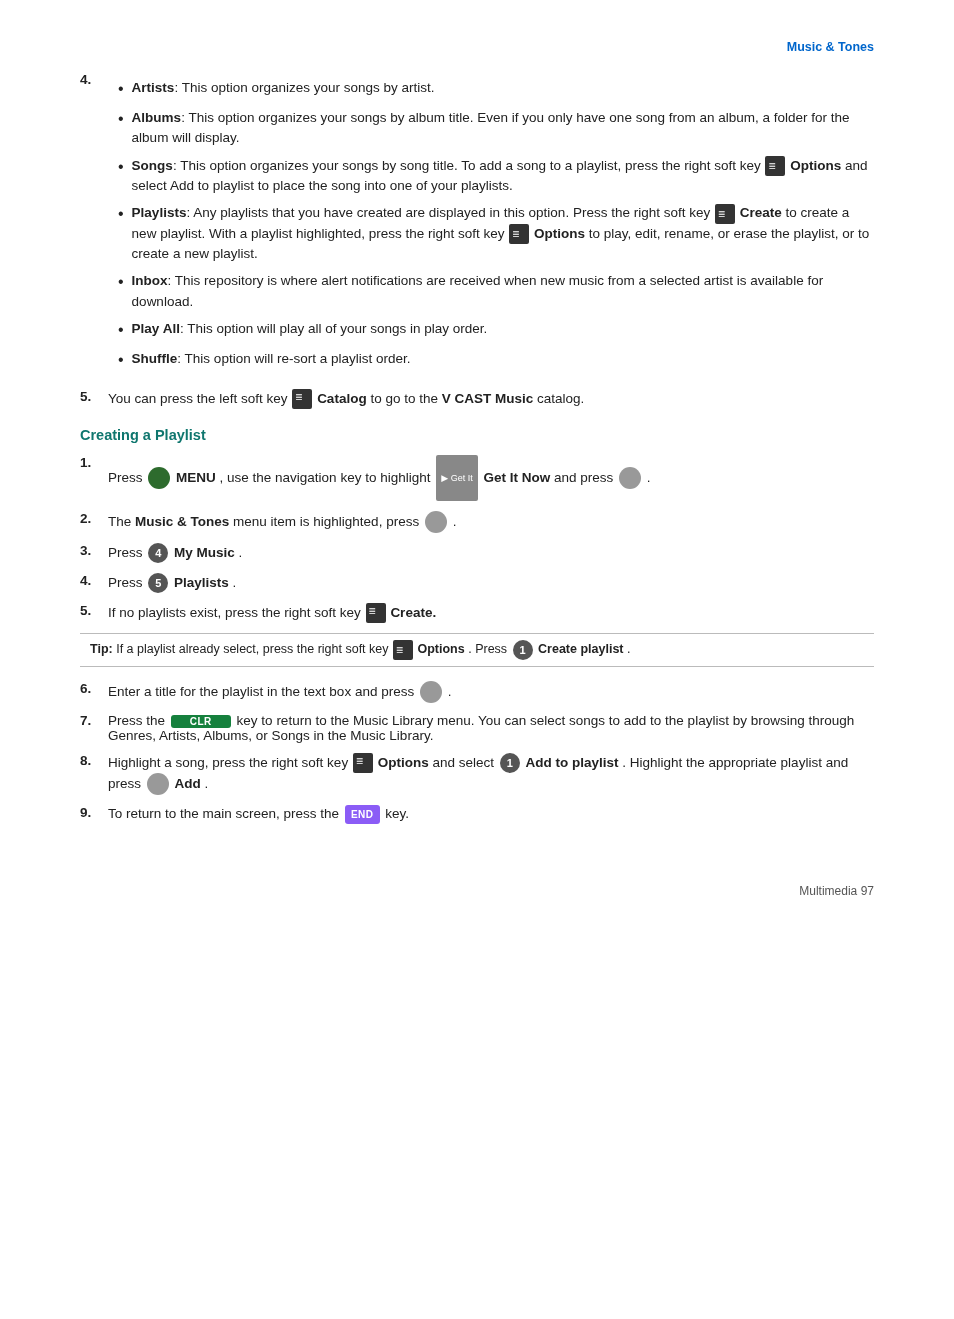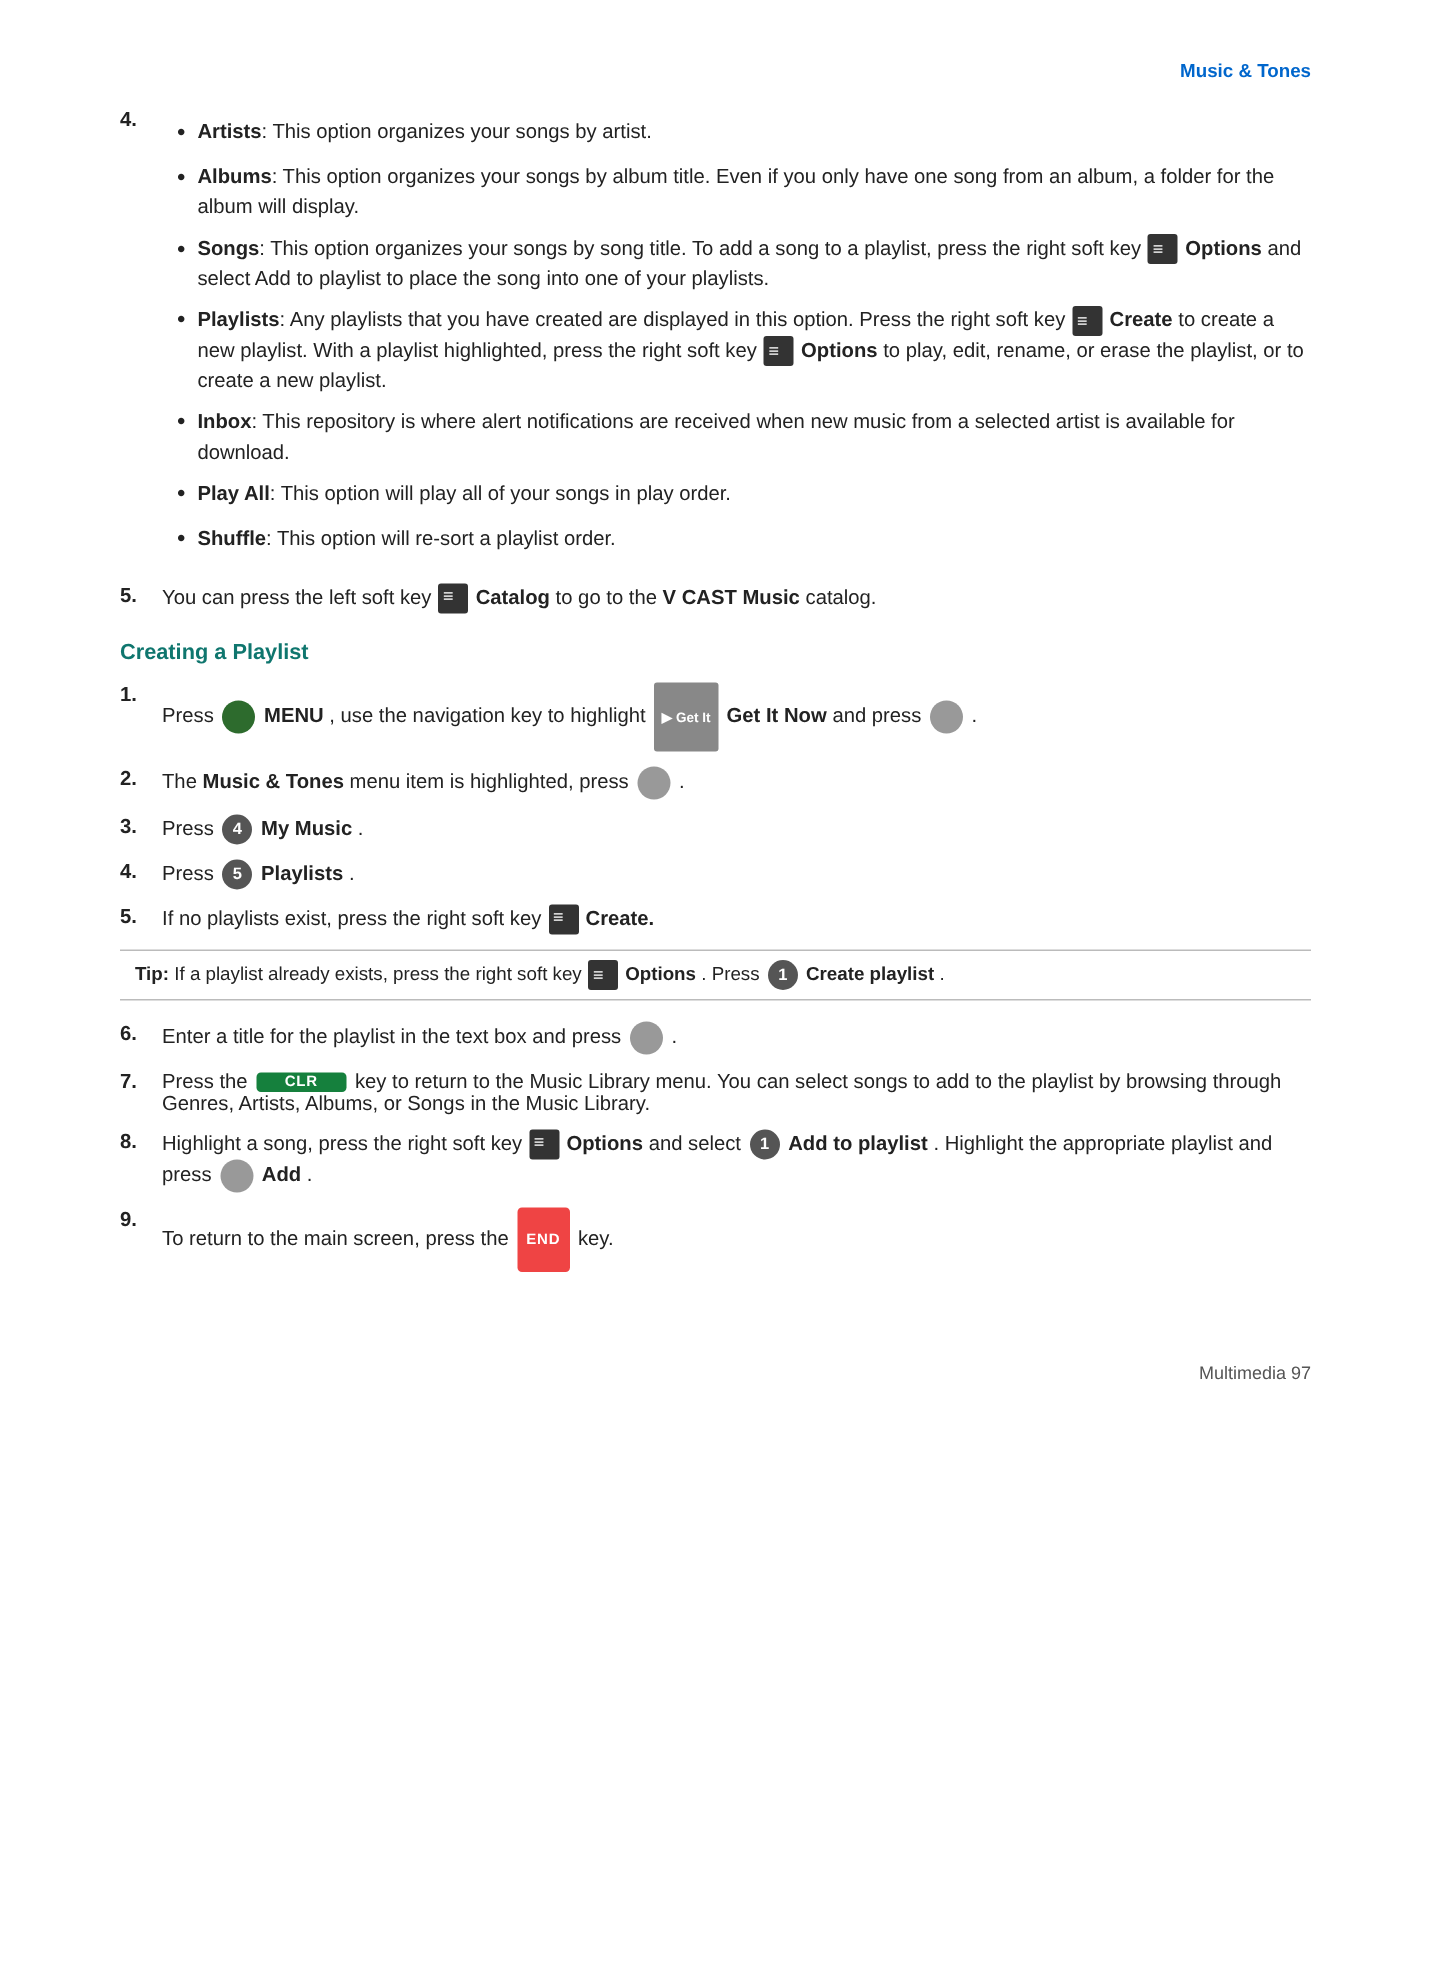--- a/index.html
+++ b/index.html
@@ -71,40 +71,39 @@
       font-size: 10px;
       font-weight: bold;
       border-radius: 3px;
       padding: 1px 19px;
       vertical-align: middle;
       margin: 0 2px;
       letter-spacing: 0.5px;
     }
     .end-btn {
       display: inline-block;
-      background: #ef4444;
+      background: #8b5cf6;
       color: #fff;
       font-size: 10px;
       font-weight: bold;
       border-radius: 3px;
-      padding: 16px 6px;
+      padding: 4px 6px;
       vertical-align: middle;
       margin: 0 2px;
       letter-spacing: 0.5px;
     }
     .get-it-now-btn {
       display: inline-block;
       background: #888;
       color: #fff;
       font-size: 9px;
       border-radius: 2px;
       padding: 18px 5px;
       vertical-align: middle;
       margin: 0 2px;
-      font-weight: bold;
     }
     .num-circle {
       display: inline-flex;
       align-items: center;
       justify-content: center;
       width: 20px;
       height: 20px;
       background: #555;
       border-radius: 50%;
       color: #fff;
@@ -289,21 +288,21 @@
   <span class="num bold">5.</span>
   <div class="item-content">
     <span>If no playlists exist, press the right soft key </span>
     <span class="options-icon"></span>
     <span class="bold"> Create.</span>
   </div>
 </div>
 
 <div class="tip-box">
   <span class="tip-bold">Tip:</span>
-  <span> If a playlist already exists, press the right soft key </span>
+  <span> If a playlist already select, press the right soft key </span>
   <span class="options-icon"></span>
   <span class="bold">Options</span>
   <span>. Press </span>
   <span class="num-circle">1</span>
   <span class="bold">Create playlist</span>
   <span>.</span>
 </div>
 
 <div class="numbered-item">
   <span class="num bold">6.</span>

